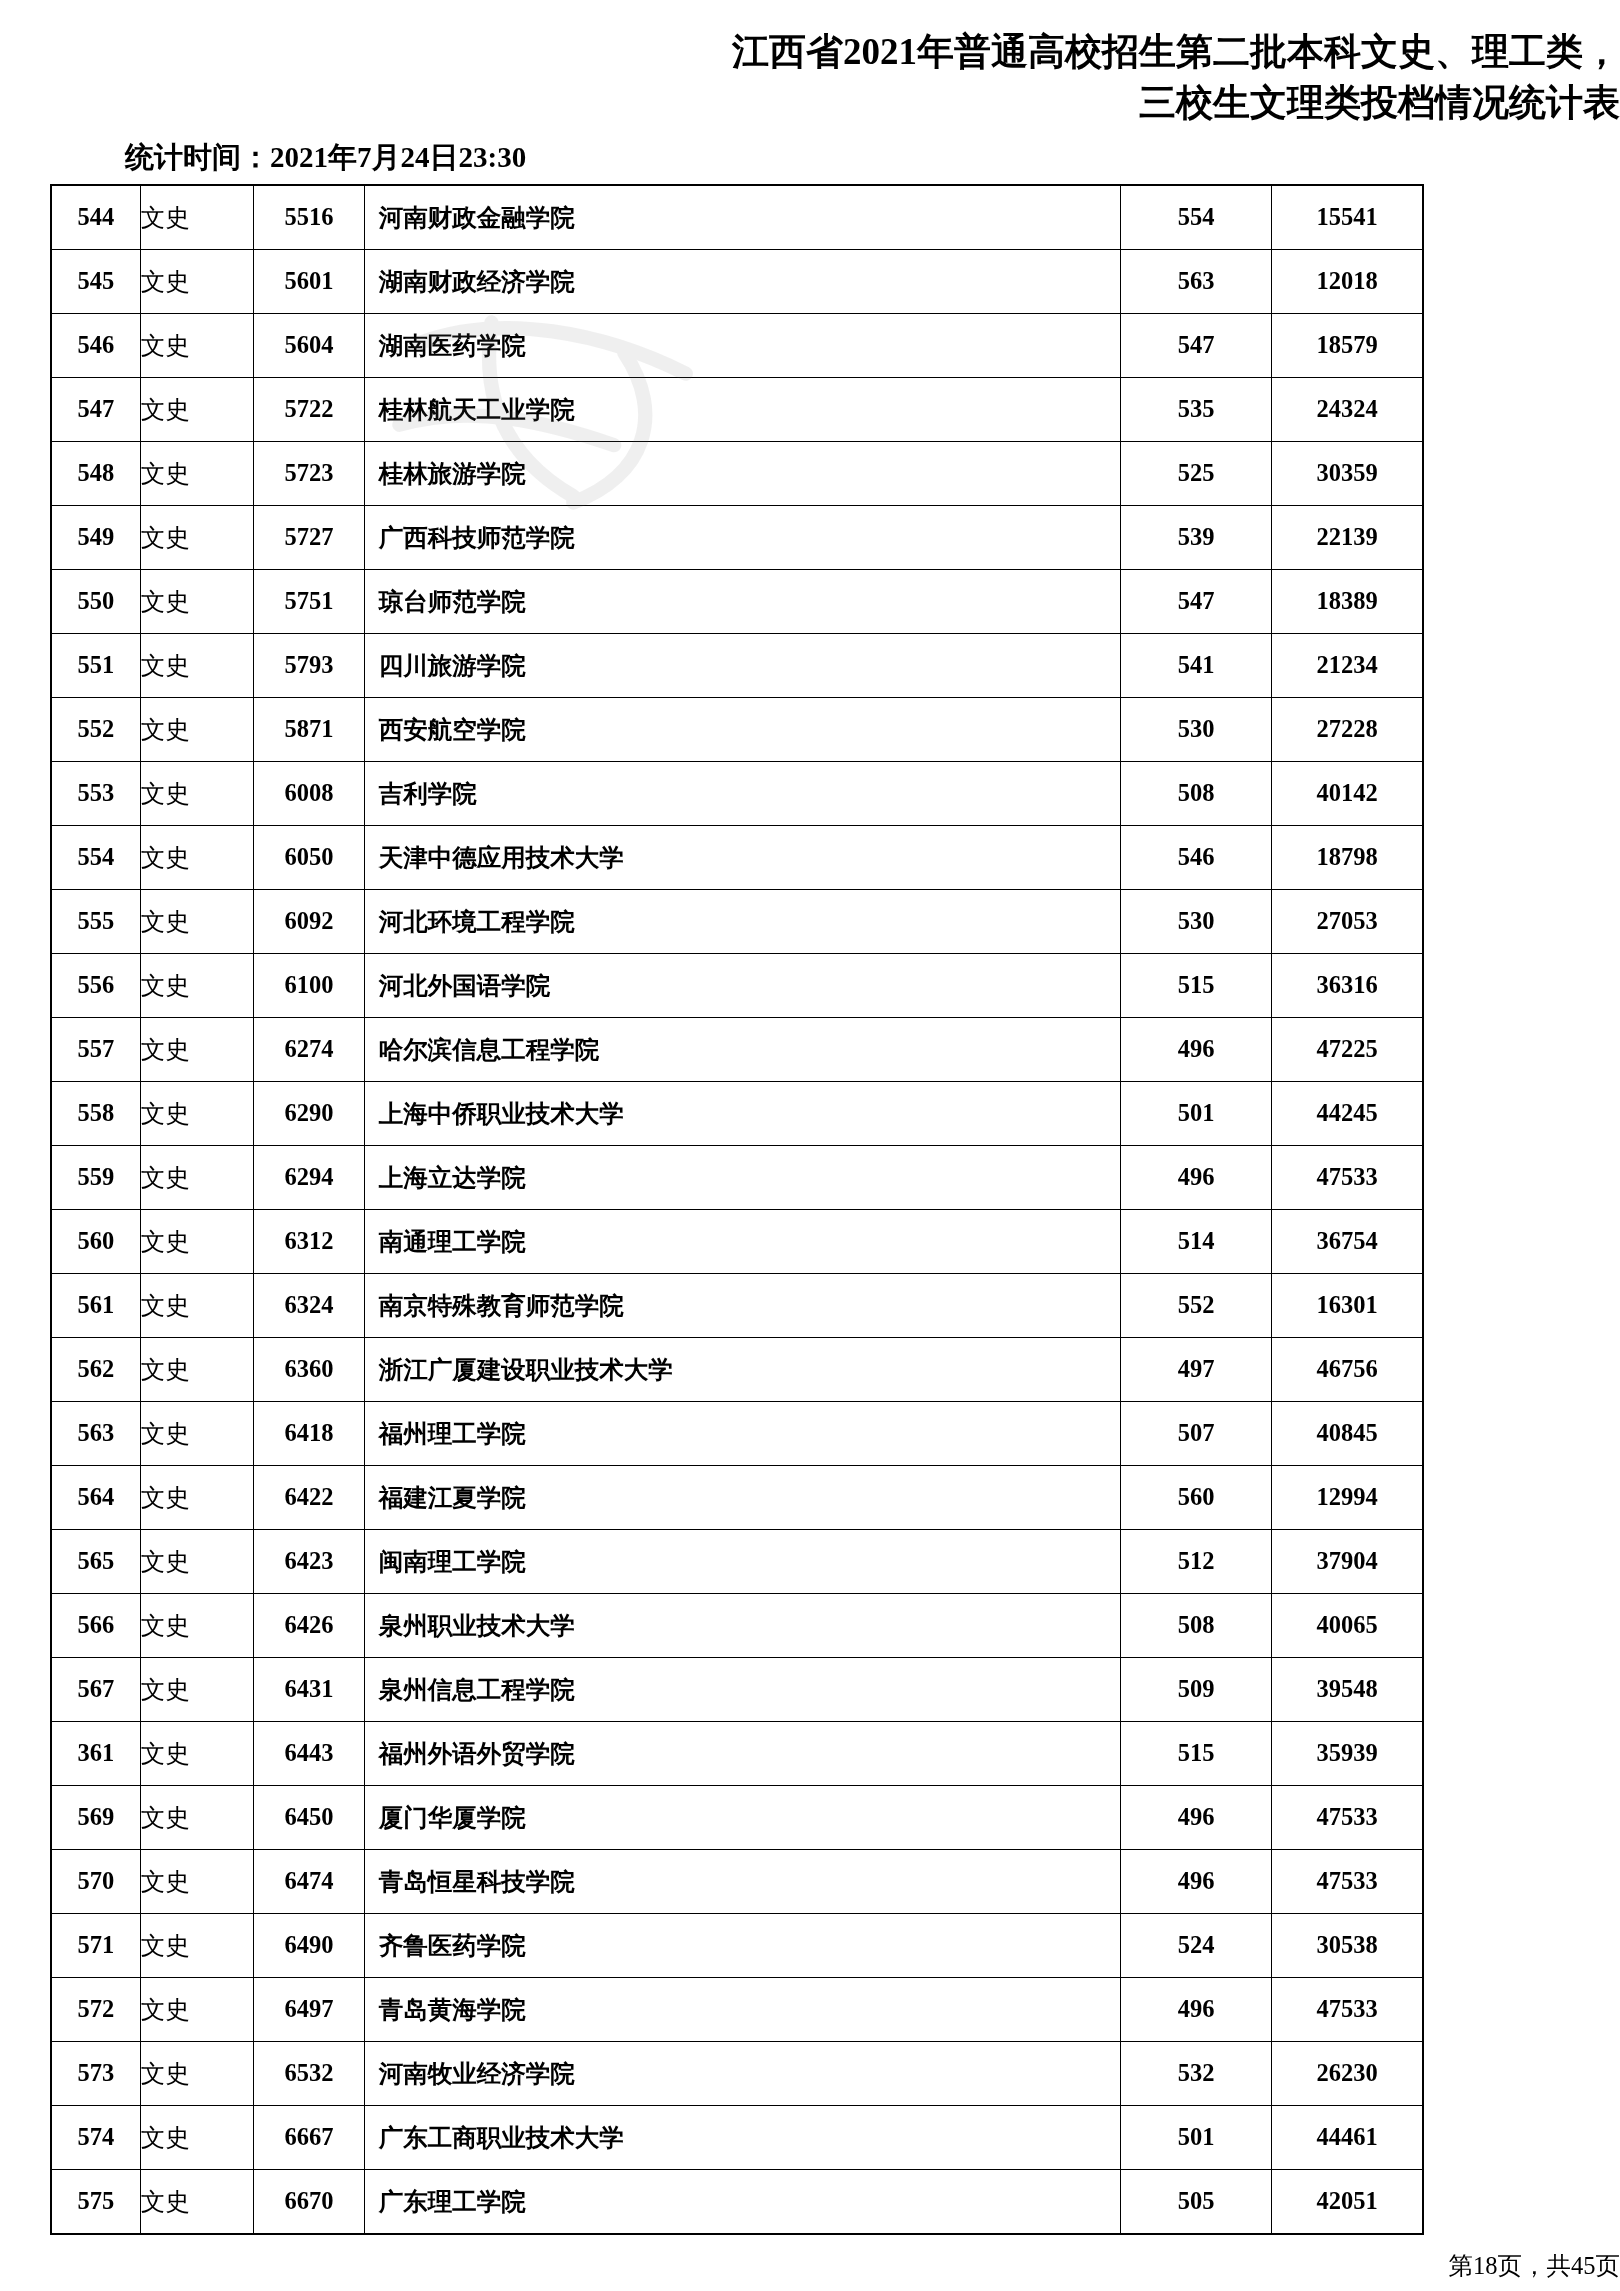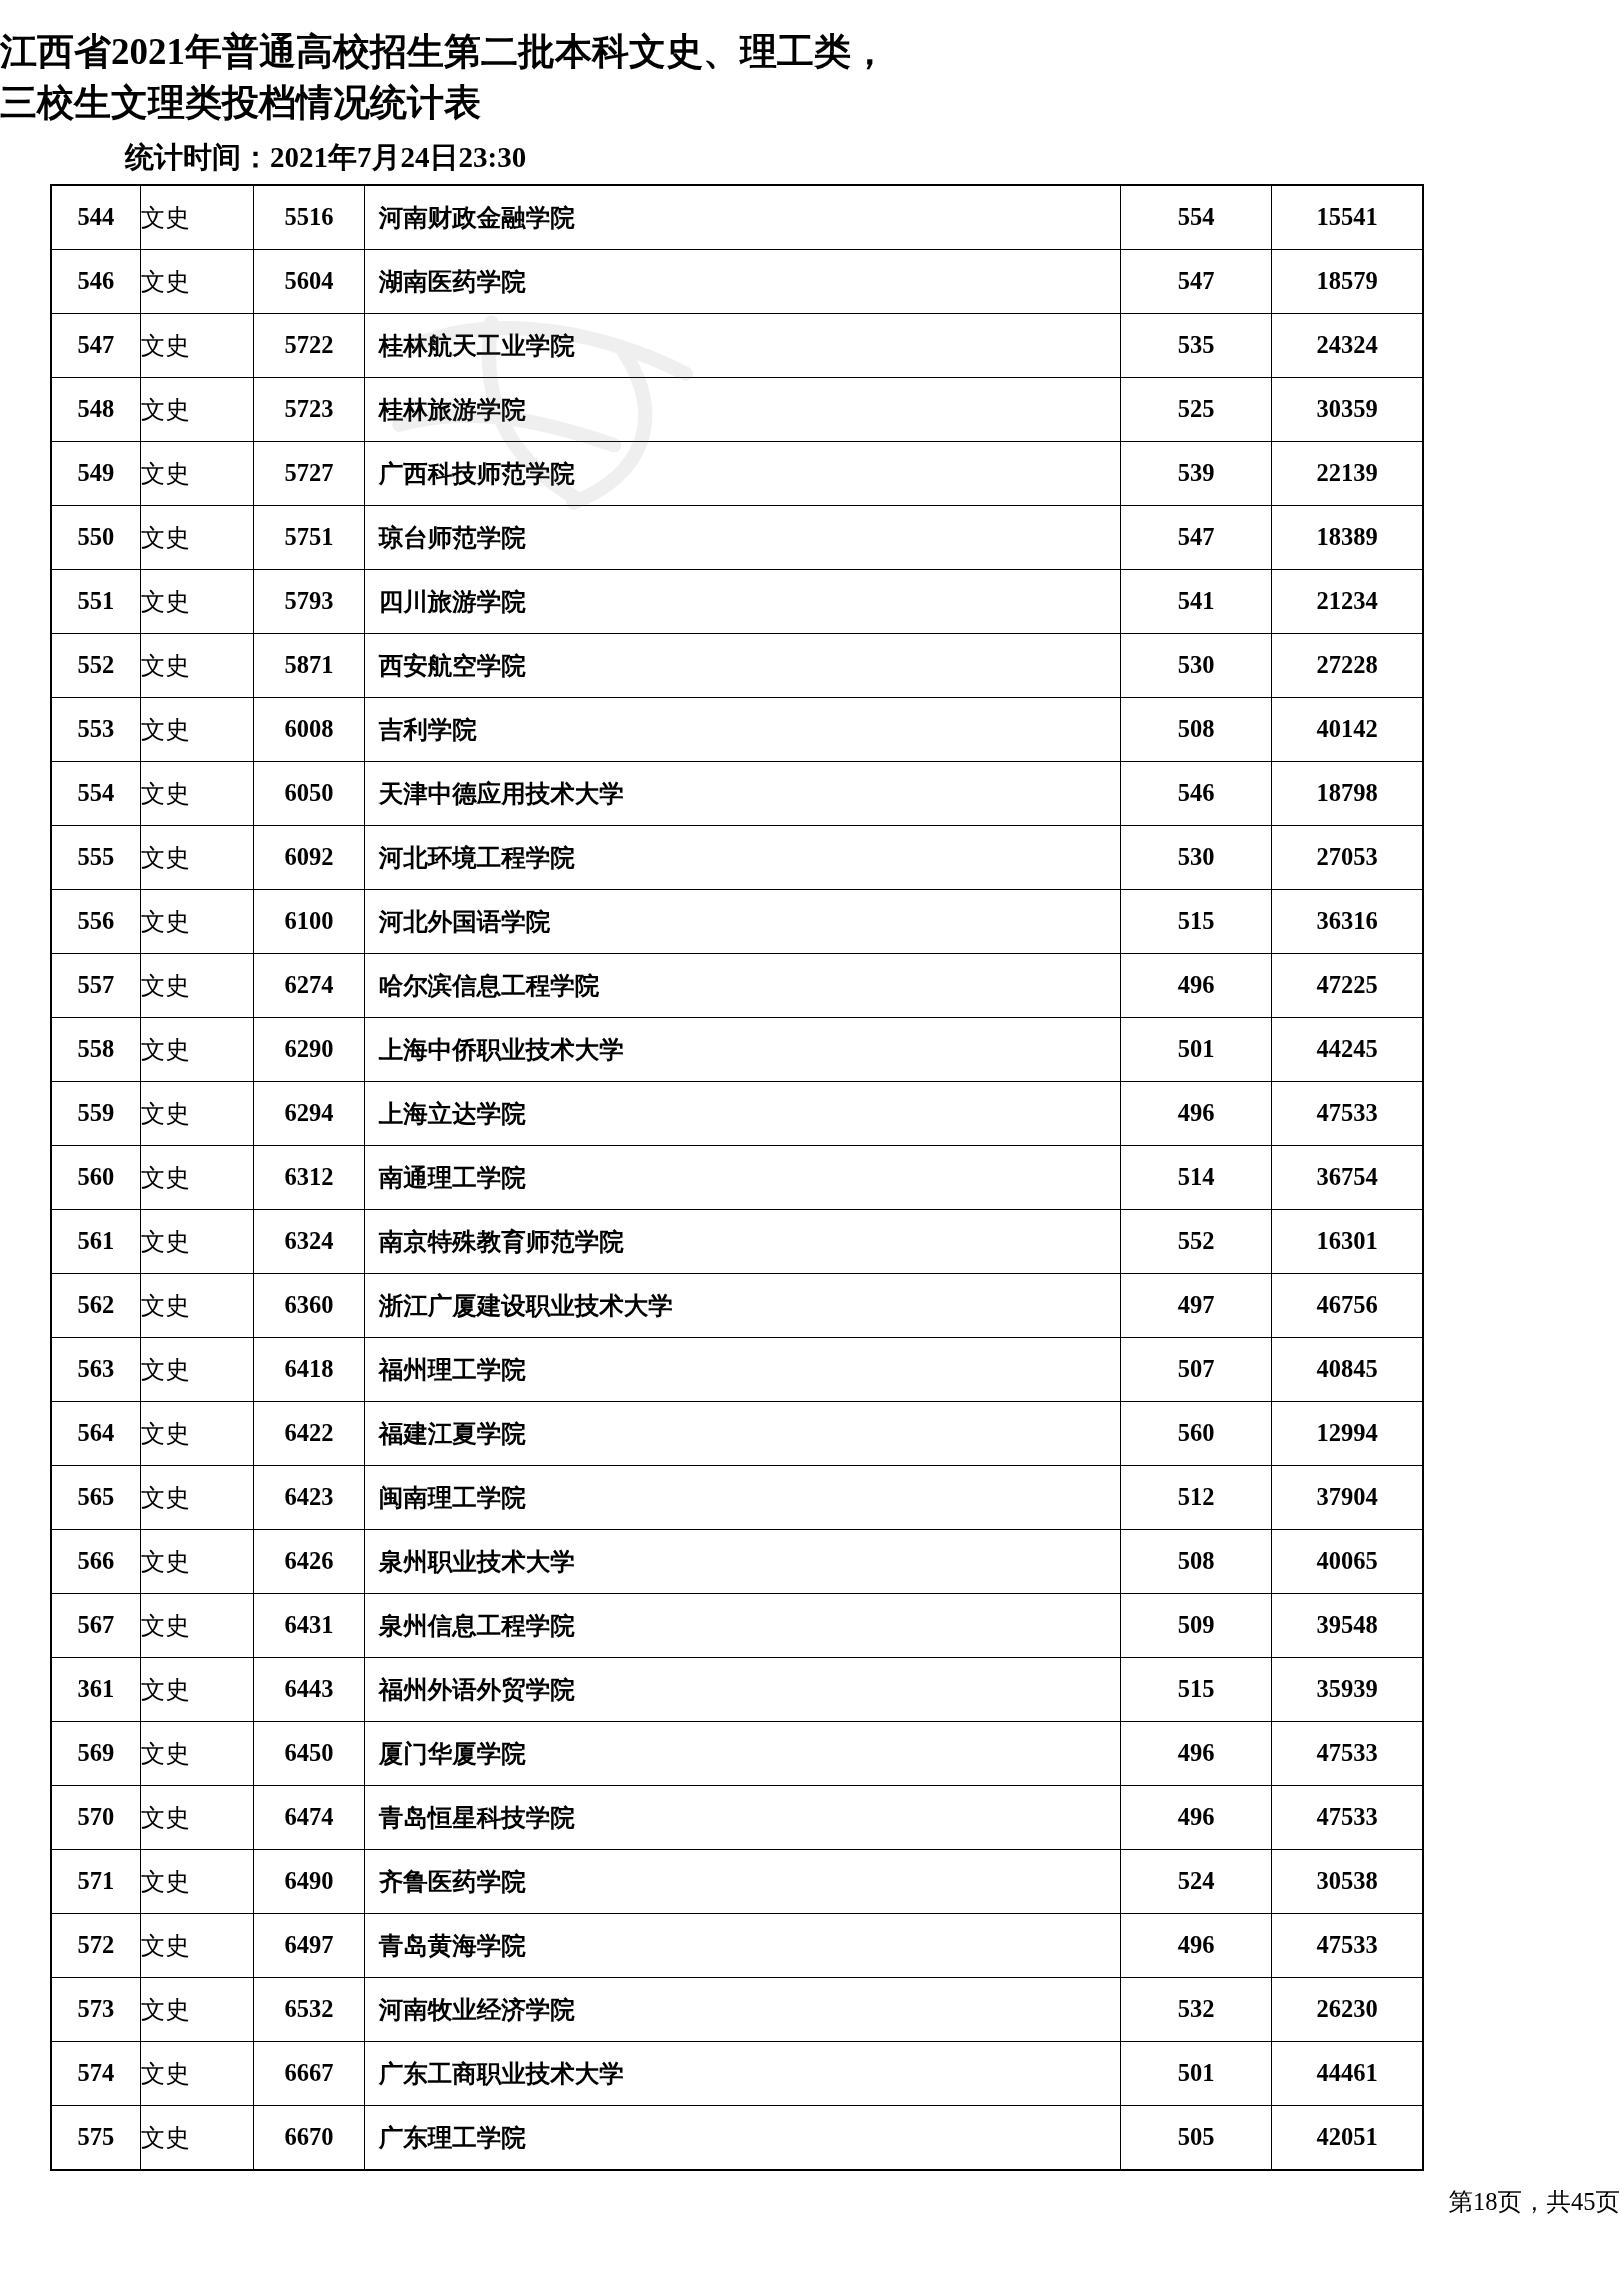--- a/index.html
+++ b/index.html
@@ -17,21 +17,21 @@
   }
   .page {
     position: relative;
     width: 1620px;
     height: 2292px;
     box-sizing: border-box;
     padding: 0;
   }
   
   .title-block {
-    text-align: left;
+    text-align: right;
     padding-top: 25.5px;
   }
   .title-line {
     font-family: "Liberation Serif", "DejaVu Serif", serif;
     font-weight: bold;
     font-size: 37px;
     line-height: 51px;
     letter-spacing: 0px;
     color: #000;
     white-space: nowrap;
@@ -125,20 +125,28 @@
       <tbody>
         <tr>
           <td class="col-idx">544</td>
           <td class="col-type">文史</td>
           <td class="col-code">5516</td>
           <td class="col-name">河南财政金融学院</td>
           <td class="col-score">554</td>
           <td class="col-rank">15541</td>
         </tr>
         <tr>
+          <td class="col-idx">545</td>
+          <td class="col-type">文史</td>
+          <td class="col-code">5601</td>
+          <td class="col-name">湖南财政经济学院</td>
+          <td class="col-score">563</td>
+          <td class="col-rank">12018</td>
+        </tr>
+        <tr>
           <td class="col-idx">546</td>
           <td class="col-type">文史</td>
           <td class="col-code">5604</td>
           <td class="col-name">湖南医药学院</td>
           <td class="col-score">547</td>
           <td class="col-rank">18579</td>
         </tr>
         <tr>
           <td class="col-idx">547</td>
           <td class="col-type">文史</td>

